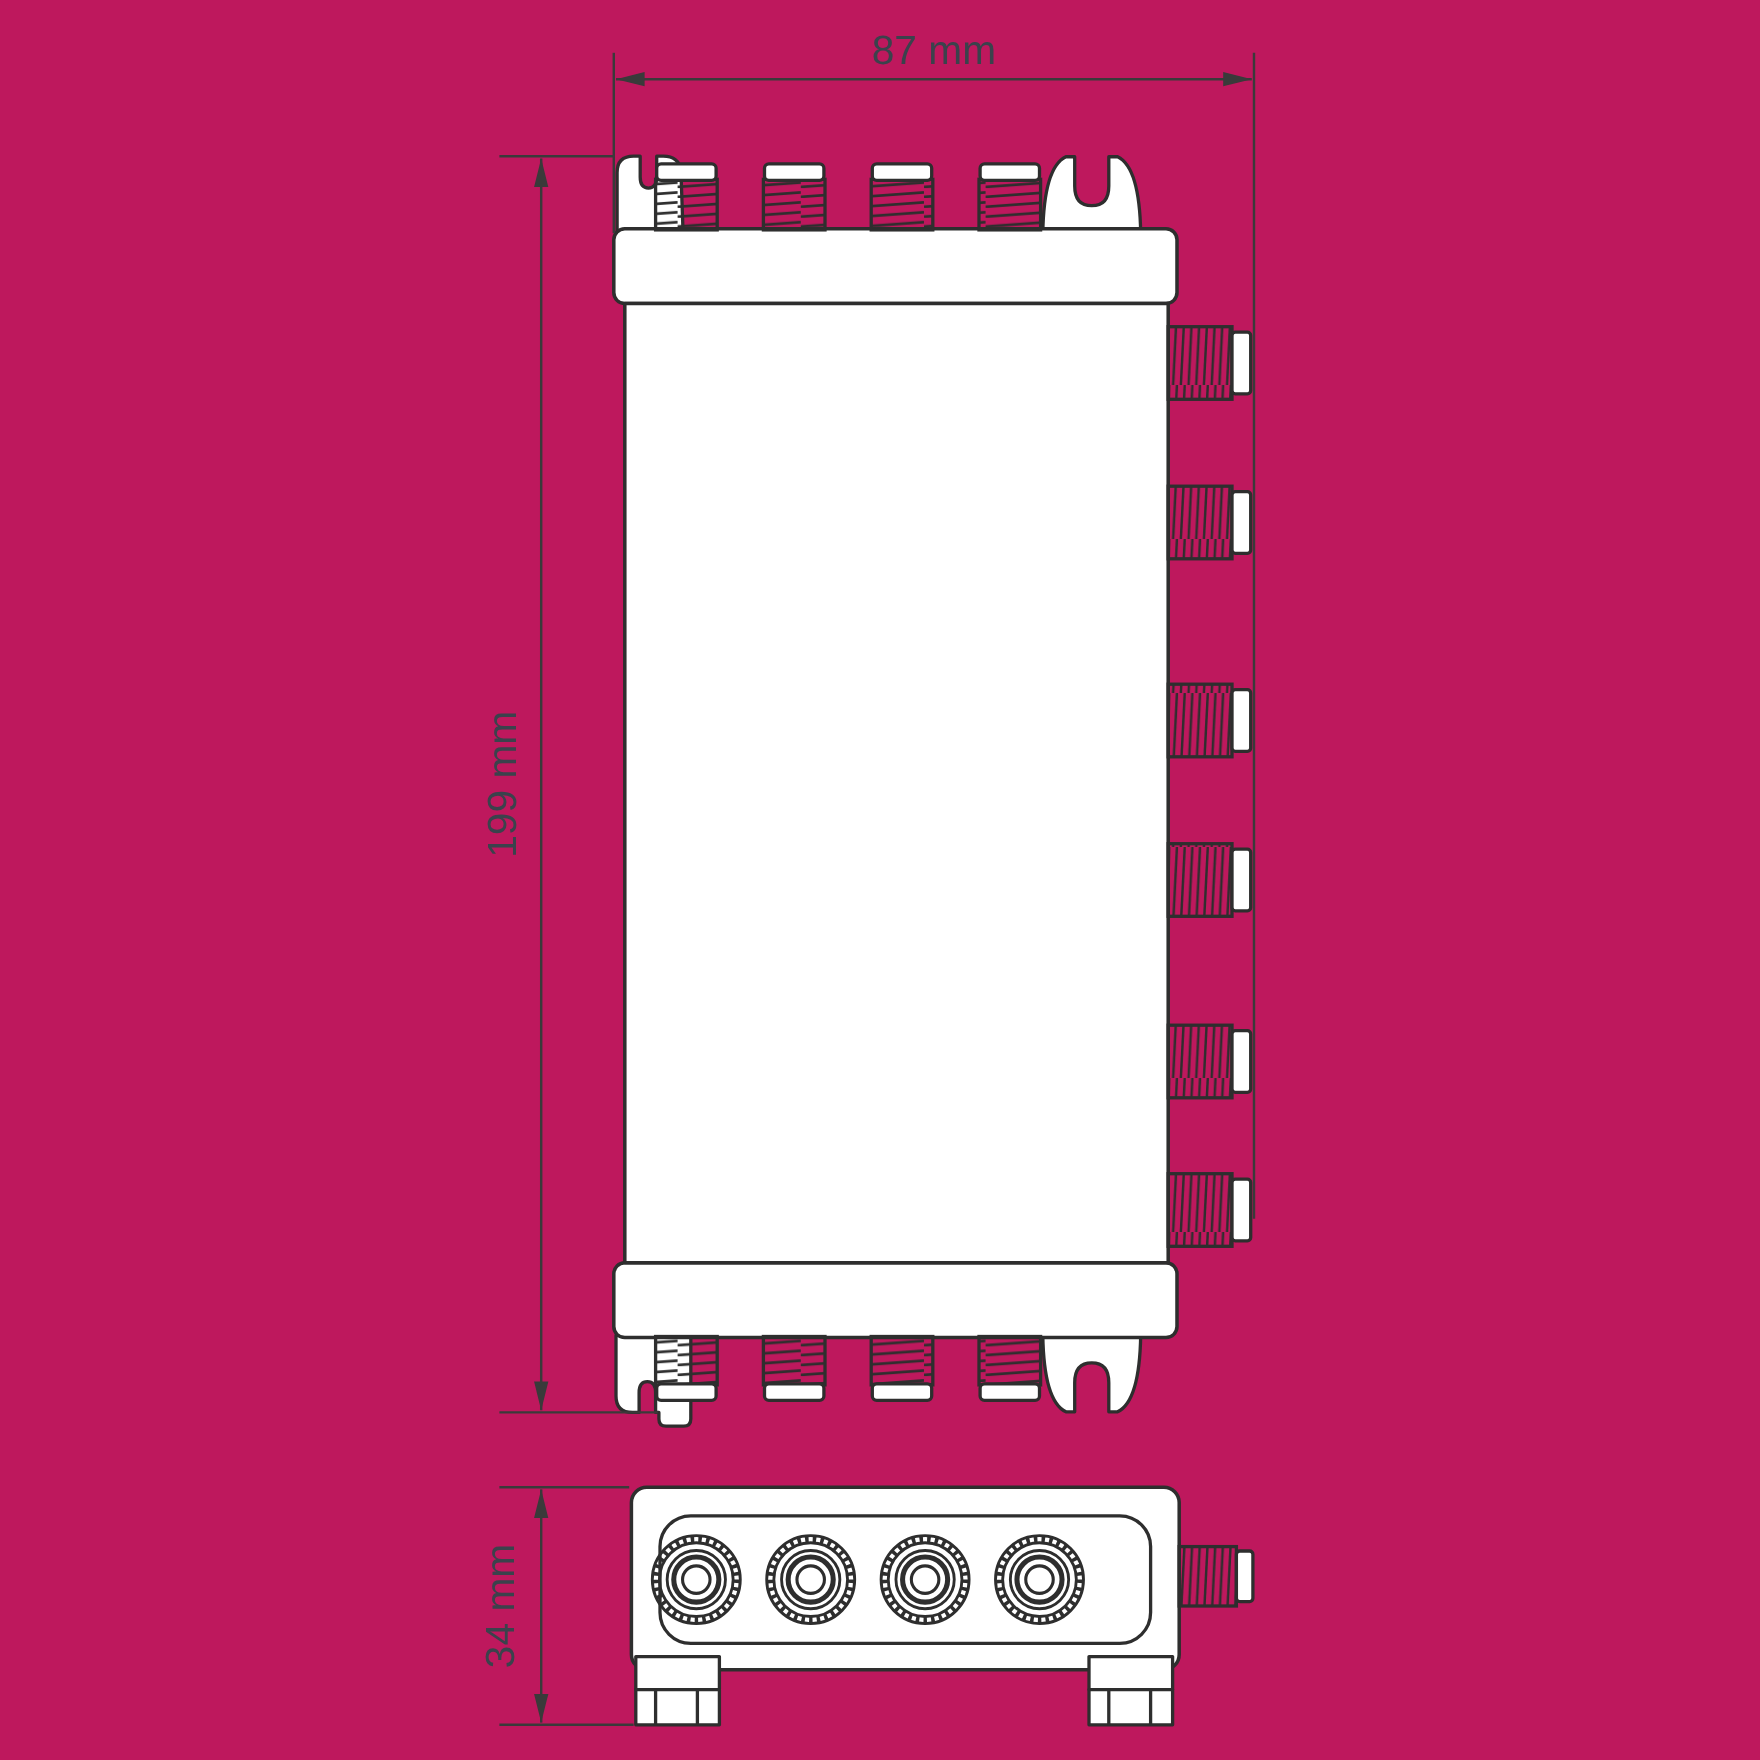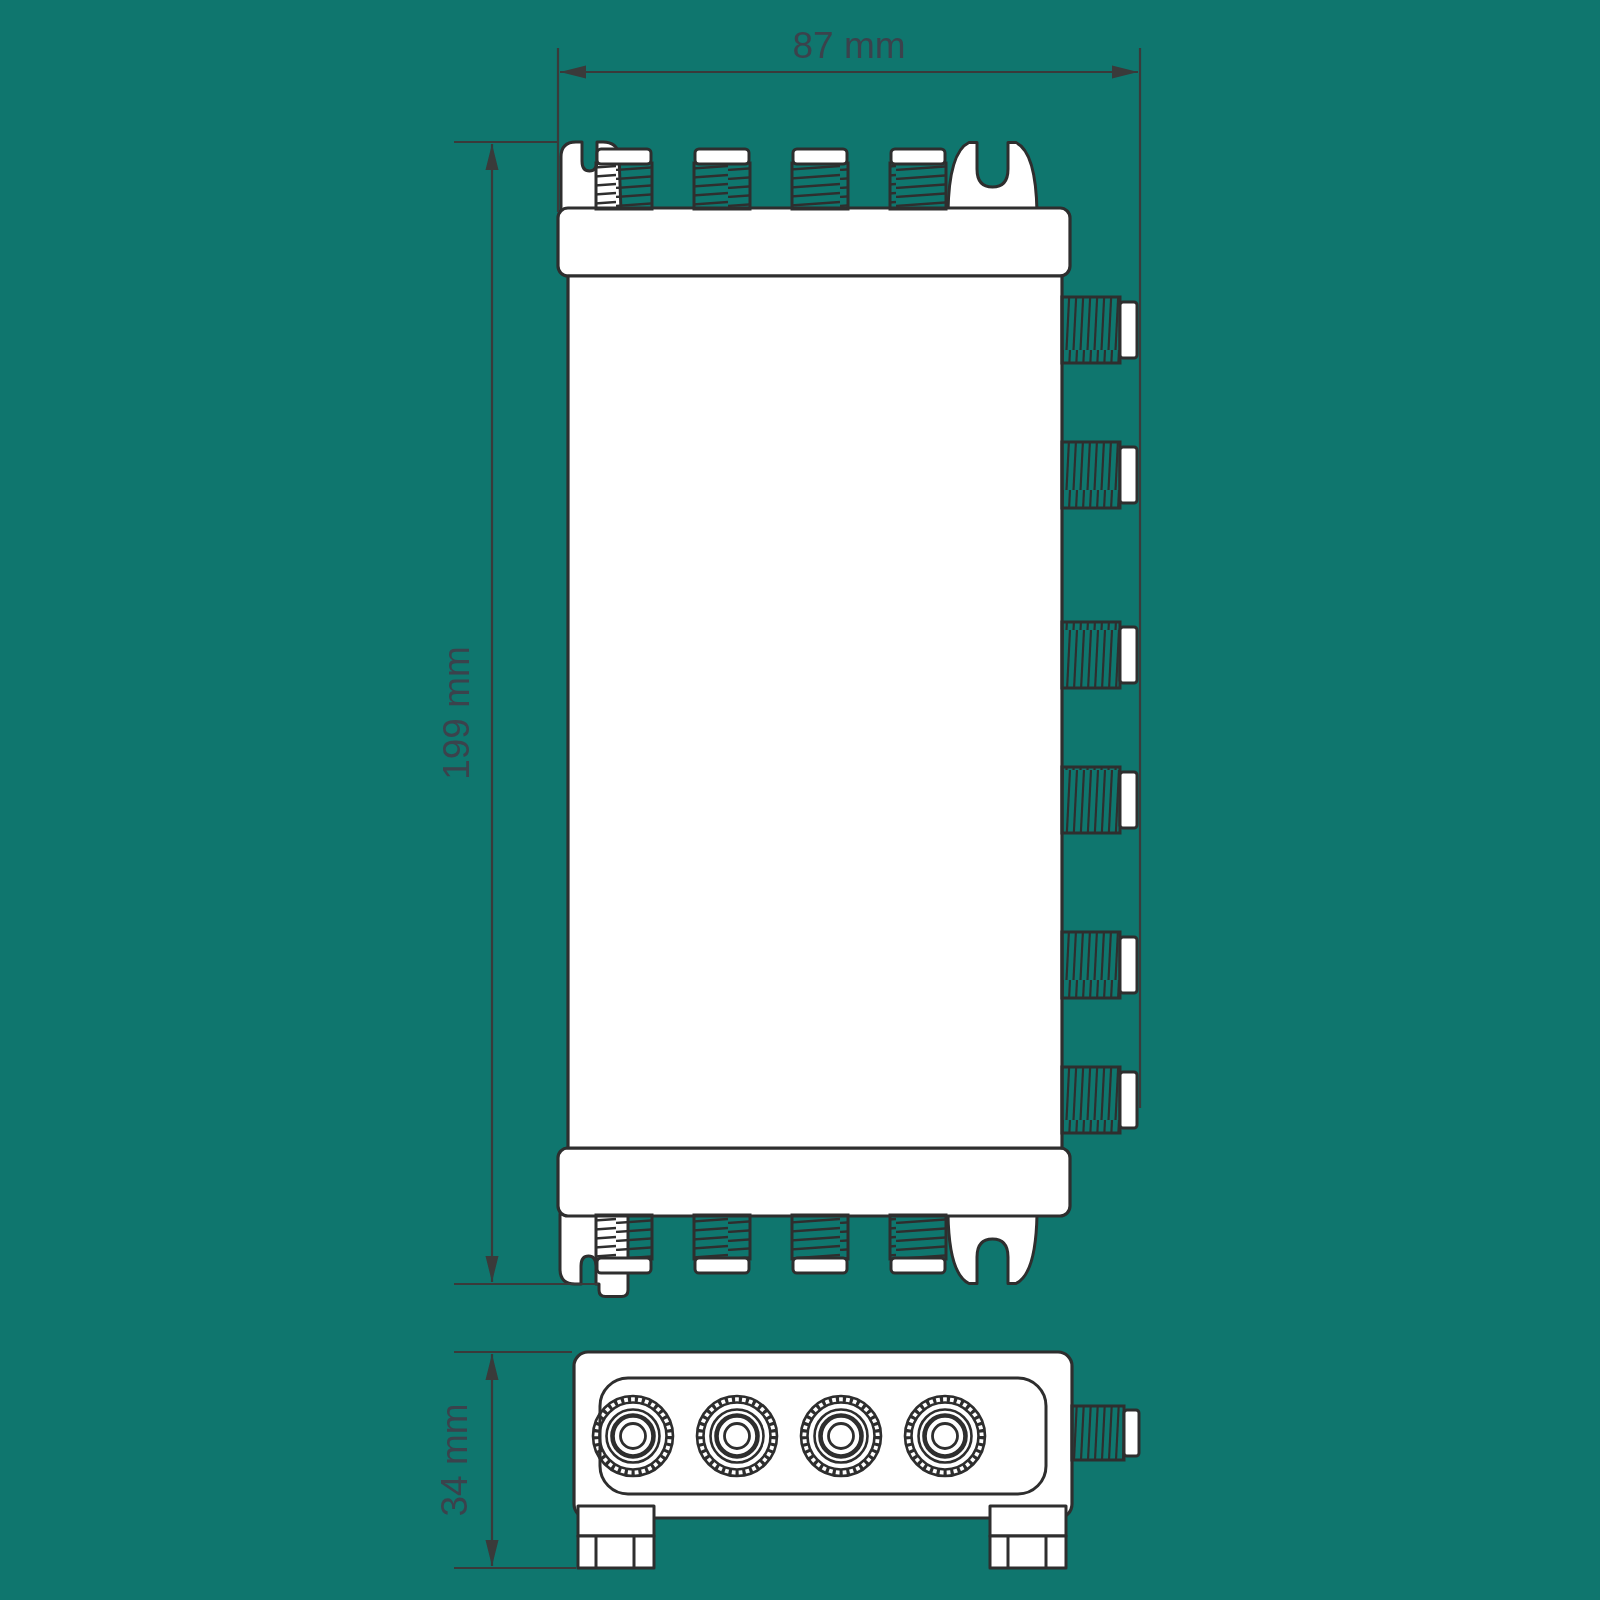--- a/index.html
+++ b/index.html
@@ -5,21 +5,21 @@
   html, body {
     margin: 0;
     padding: 0;
     background: #ffffff;
     font-family: "Liberation Sans", sans-serif;
   }
   .canvas {
     position: relative;
     width: 1600px;
     height: 1600px;
-    background: #0f766e;
+    background: #be185d;
     overflow: hidden;
   }
   svg { display: block; }
   .outline {
     fill: #ffffff;
     stroke: #2e2e2e;
     stroke-width: 3.2;
     stroke-linejoin: round;
   }
   .thin-outline {

